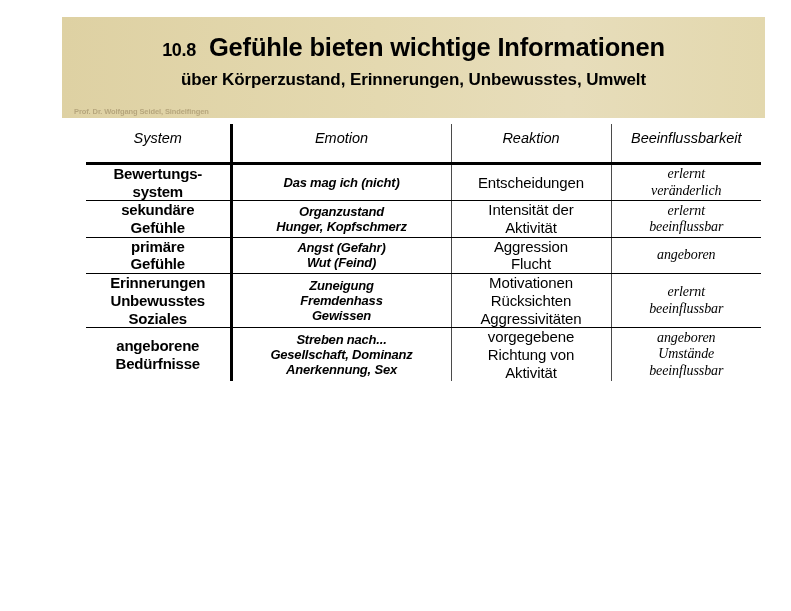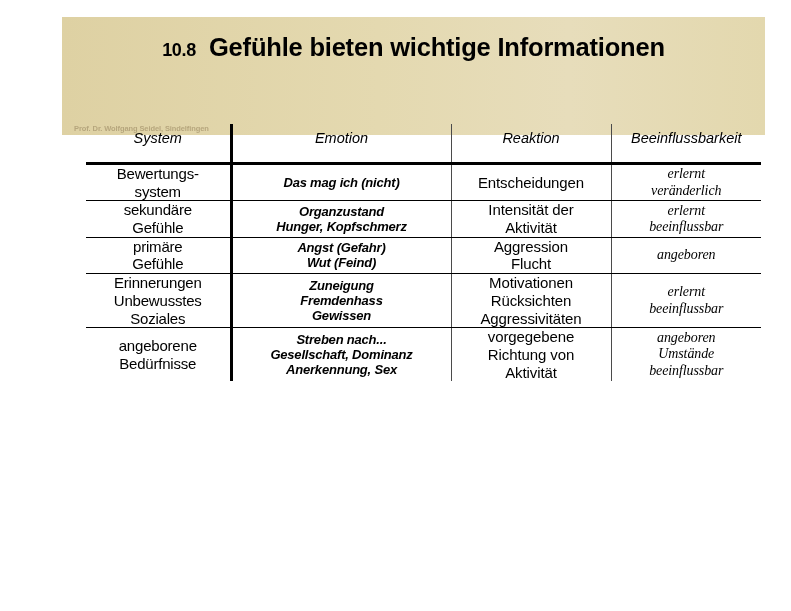--- a/index.html
+++ b/index.html
@@ -16,21 +16,21 @@
     overflow: hidden;
     position: relative;
   }
 
   
   .banner {
     position: absolute;
     left: 62px;
     top: 17px;
     width: 703px;
-    height: 118px;
+    height: 101px;
     background: linear-gradient(90deg, #ded1a3 0%, #e4d9b0 45%, #e7ddbb 72%, #e3d8ae 100%);
     box-sizing: border-box;
   }
   .banner-title-line {
     position: absolute;
     left: 0;
     top: 16px;
     width: 100%;
     text-align: center;
     white-space: nowrap;
@@ -115,35 +115,36 @@
 
   
   .div-thick { border-right: 3px solid #000000; }
   .div-thin  { border-right: 1.6px solid #4b4b4b; }
 
   
   tr.head th.div-thick { border-right: 3px solid #000000; }
   tr.head th.div-thin  { border-right: 1.6px solid #4b4b4b; }
 
   
-  .col-system  { font-weight: normal; font-size: 15px; letter-spacing: -0.2px; }
+  .col-system  { font-weight: bold; font-size: 15px; letter-spacing: -0.2px; }
   .col-emotion { font-weight: bold; font-style: italic; font-size: 13px; letter-spacing: -0.2px; }
   .col-reaktion{ font-weight: normal; font-size: 15px; letter-spacing: -0.1px; }
   .col-beeinfl { font-style: italic; font-size: 14.5px; letter-spacing: -0.1px; }
 
   .cell-line { display: block; white-space: nowrap; }
   .col-beeinfl .cell-line { font-size: 14px; font-family: Liberation Serif, serif; }
 </style>
 </head>
 <body>
 
 <div class="banner">
   <div class="banner-title-line">
     <span class="banner-number">10.8</span><span class="banner-title">Gefühle bieten wichtige Informationen</span>
   </div>
+  <div class="banner-subtitle">über Körperzustand, Erinnerungen, Unbewusstes, Umwelt</div>
   <div class="banner-credit">Prof. Dr. Wolfgang Seidel, Sindelfingen</div>
 </div>
 
 <div class="table-wrap">
   <table class="matrix">
     <colgroup>
       <col class="c1">
         <col class="c2">
         <col class="c3">
         <col class="c4">

